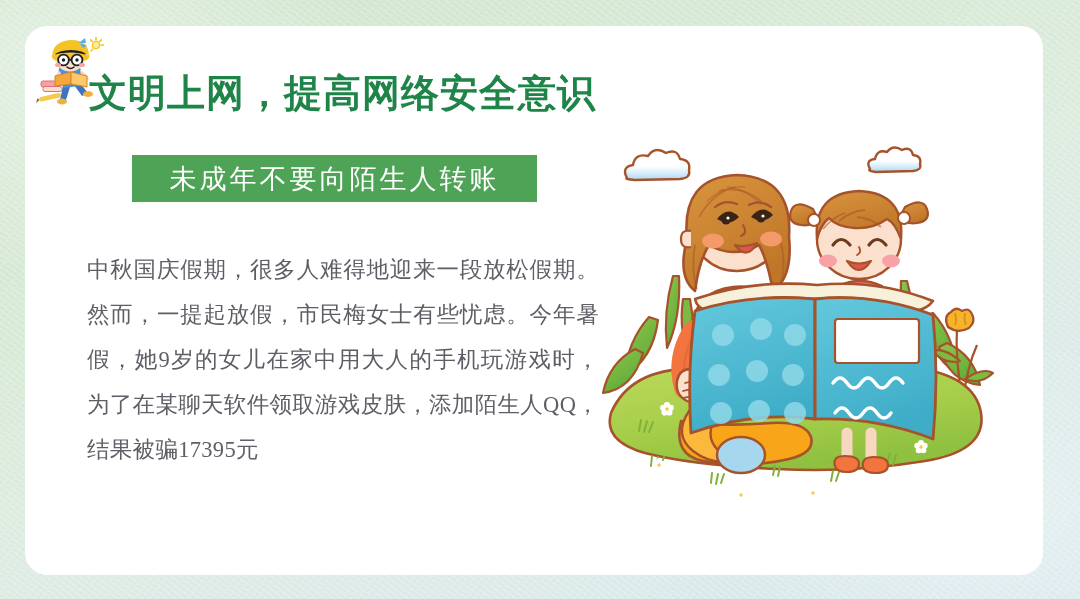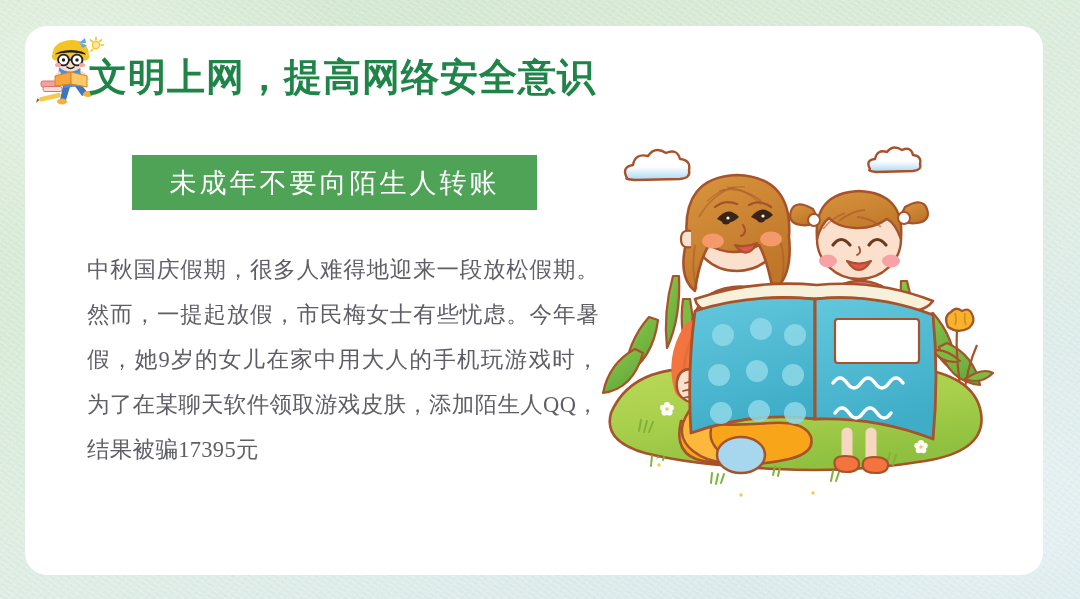--- a/index.html
+++ b/index.html
@@ -57,37 +57,37 @@
   #brand-icon {
     position: absolute;
     left: 8px;
     top: 8px;
     width: 78px;
     height: 78px;
   }
   #page-title {
     position: absolute;
     left: 64px;
-    top: 26px;
+    top: 42px;
     font-family: "Liberation Serif", "DejaVu Serif", serif;
     font-size: 38px;
     font-weight: bold;
     color: #1f8448;
     letter-spacing: 1px;
     white-space: nowrap;
     text-align: center;
   }
 
   
   #banner {
     position: absolute;
     left: 107px;
     top: 129px;
     width: 405px;
-    height: 55px;
+    height: 47px;
     background: #4ea356;
     display: flex;
     align-items: center;
     justify-content: center;
   }
   #banner-text {
     font-family: "Liberation Serif", "DejaVu Serif", serif;
     font-size: 27px;
     color: #ffffff;
     letter-spacing: 3px;

